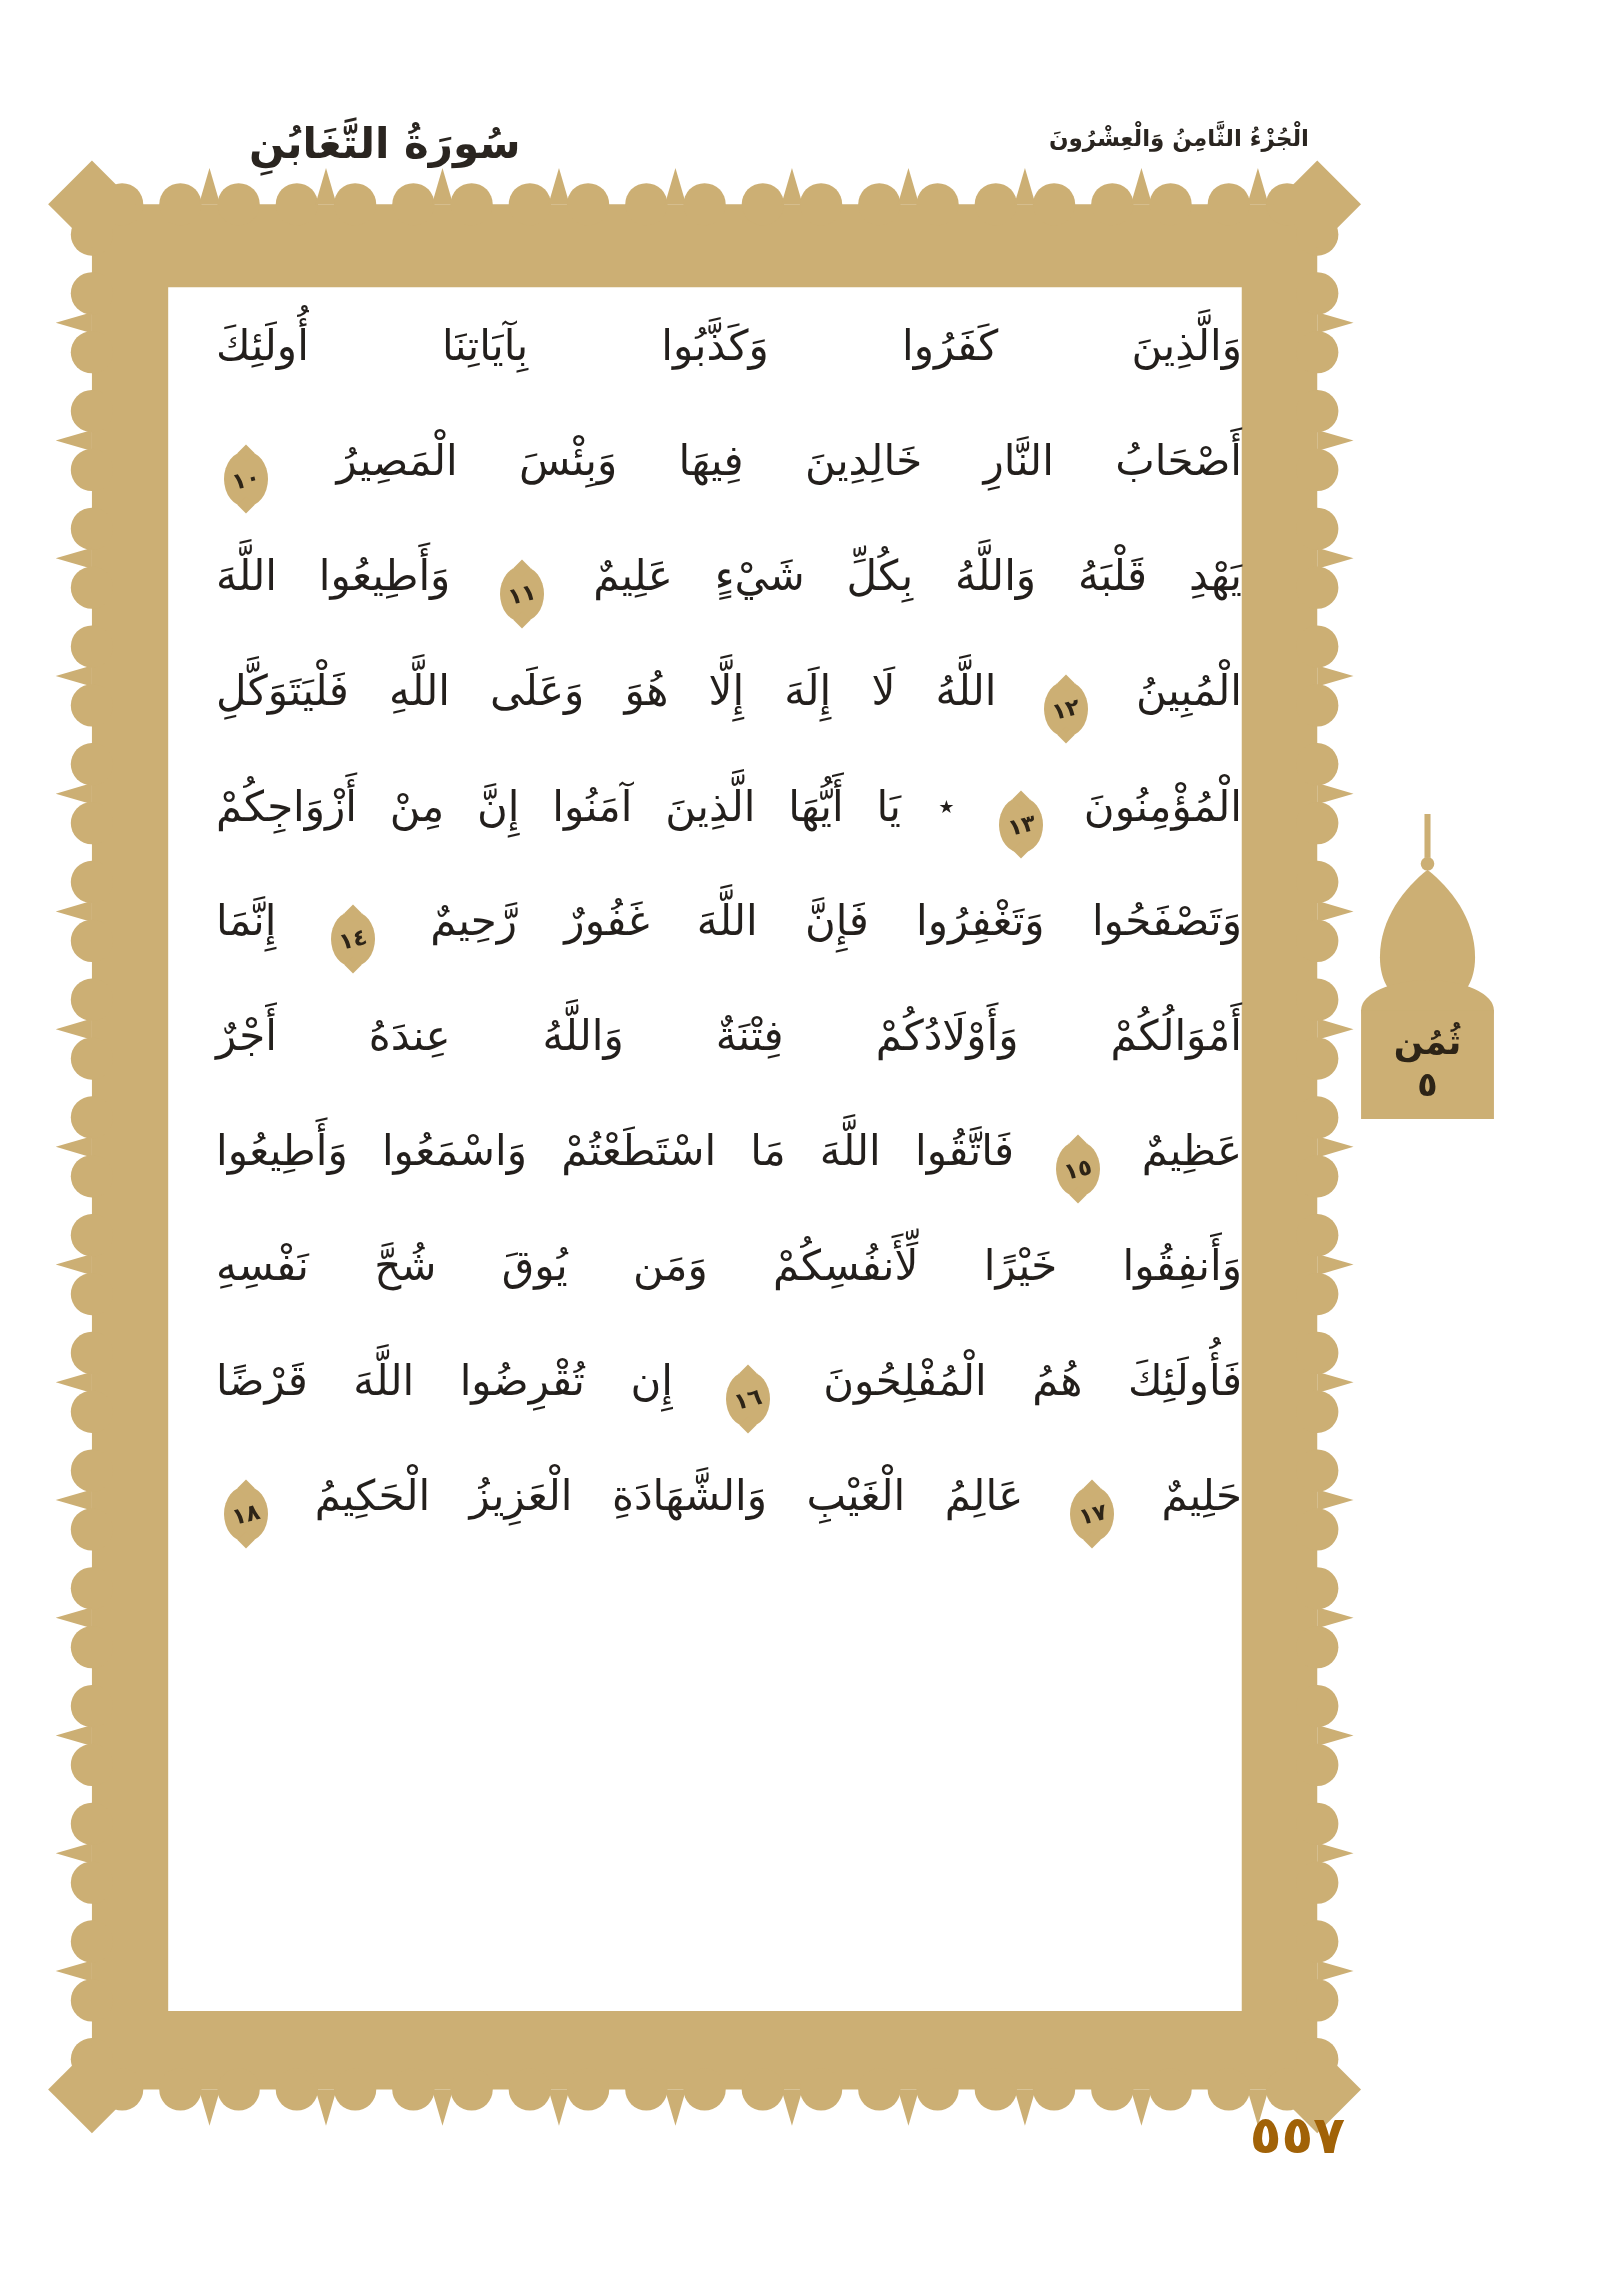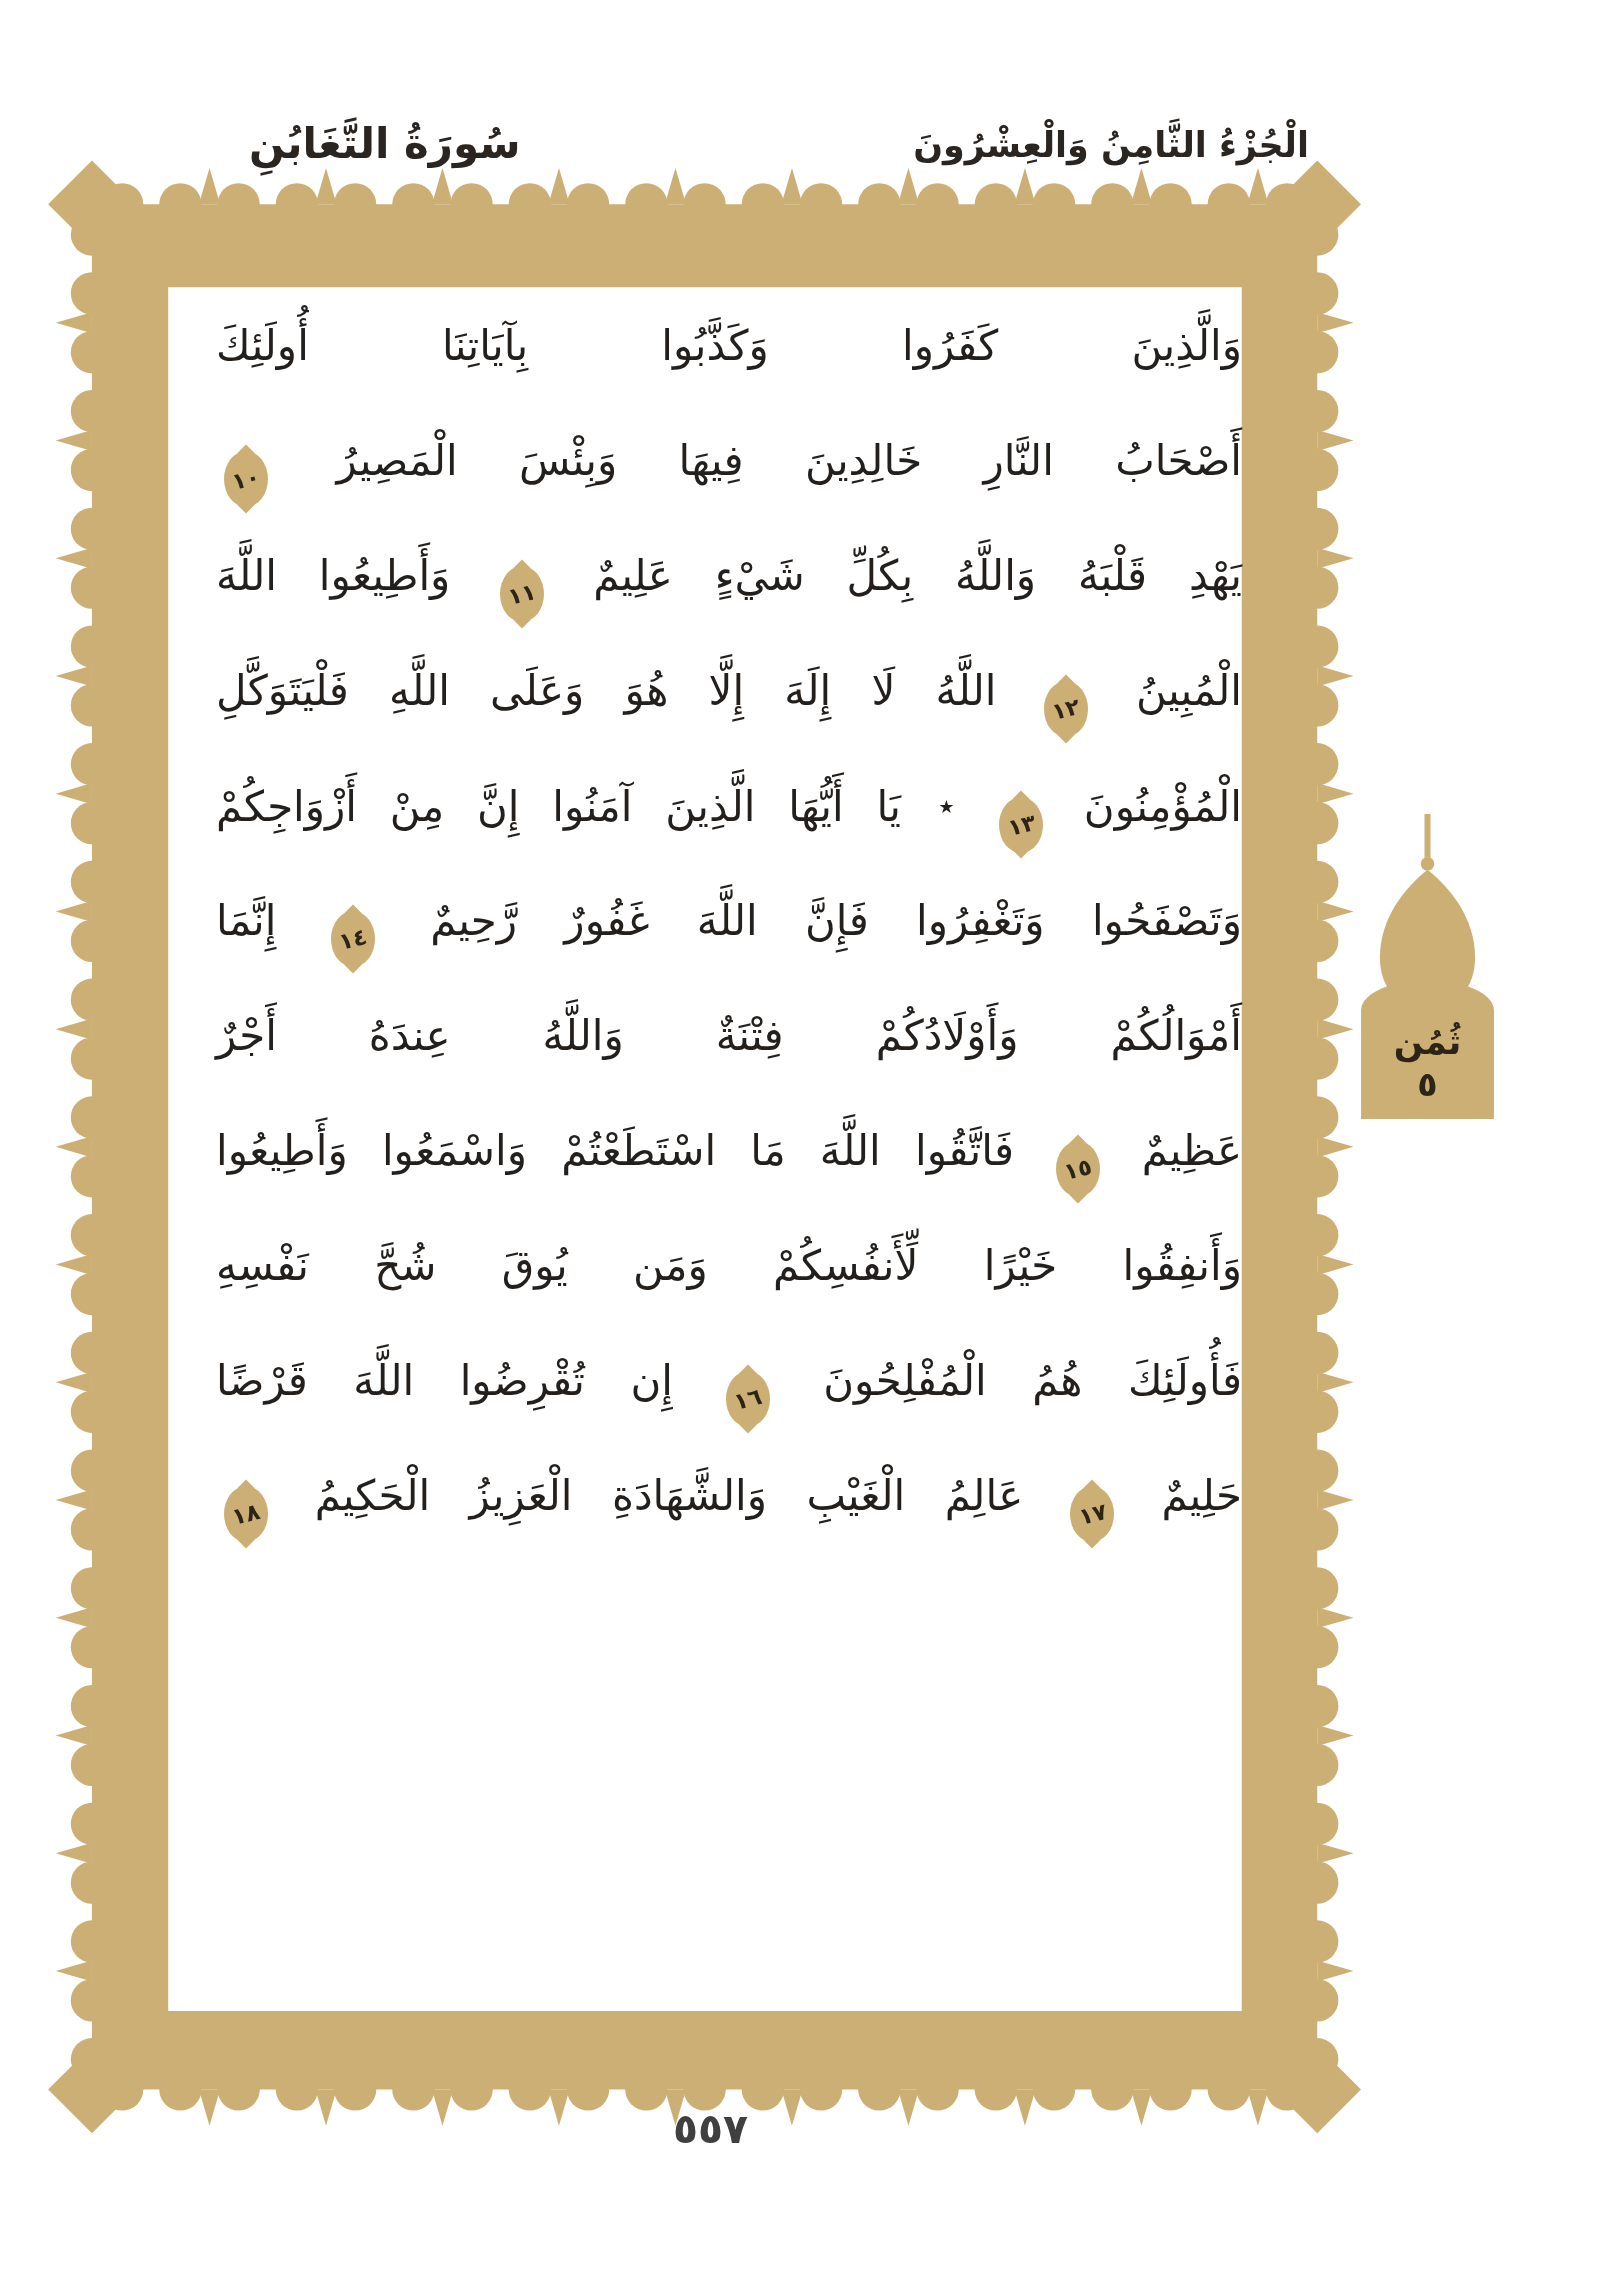--- a/index.html
+++ b/index.html
@@ -8,21 +8,21 @@
     font-family:"DejaVu Sans",sans-serif;color:#231f1c;overflow:hidden;
   }
   .abs{position:absolute;}
 
   
   .hdr{
     direction:rtl;font-weight:bold;color:#2a2520;white-space:nowrap;
     font-family:"DejaVu Sans",sans-serif;
   }
   .hdr-surah{left:249px;top:119px;font-size:42px;}
-  .hdr-juz{right:296px;top:125px;font-size:35px;}
+  .hdr-juz{right:296px;top:125px;font-size:23px;}
 
   
   .frame-svg{left:45px;top:159px;width:1329px;height:1978px;}
 
   
   .text-area{
     left:168px;top:288px;width:1074px;height:1722px;
     display:flex;flex-direction:column;
   }
   .qline{
@@ -51,22 +51,22 @@
   .ayah::before{top:-3.8px;}
   .ayah::after{bottom:-3.8px;}
   .ayah .num{display:inline-block;transform:rotate(-14deg);}
   .star{font-size:30px;vertical-align:4.5px;margin:0 4.5px;color:#231f1c;}
 
   
   .dome-svg{left:1352px;top:814px;width:151px;height:305px;}
 
   
   .page-num{
-    left:76px;top:2105px;width:1269px;text-align:center;
-    font-size:41px;font-weight:bold;color:#404040;letter-spacing:4.5px;
+    left:76px;top:2105px;width:1269px;text-align:right;
+    font-size:52px;font-weight:bold;color:#a16207;letter-spacing:4.5px;
     direction:rtl;
   }
 </style>
 </head>
 <body>
 
 <div class="page">
 
   <div class="abs hdr hdr-surah">سُورَةُ التَّغَابُنِ</div>
   <div class="abs hdr hdr-juz">الْجُزْءُ الثَّامِنُ وَالْعِشْرُونَ</div>

